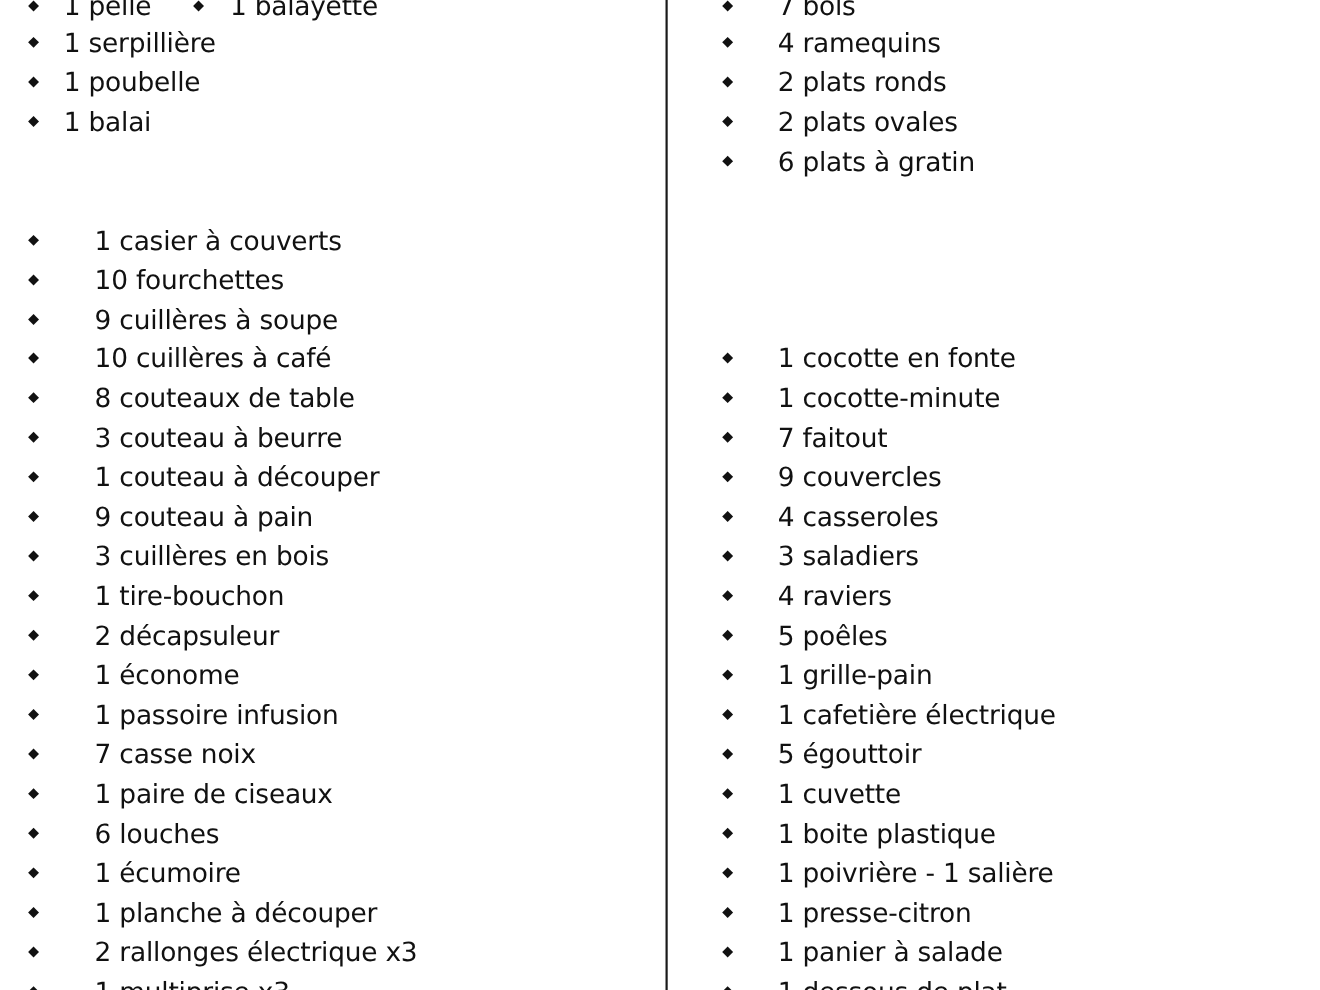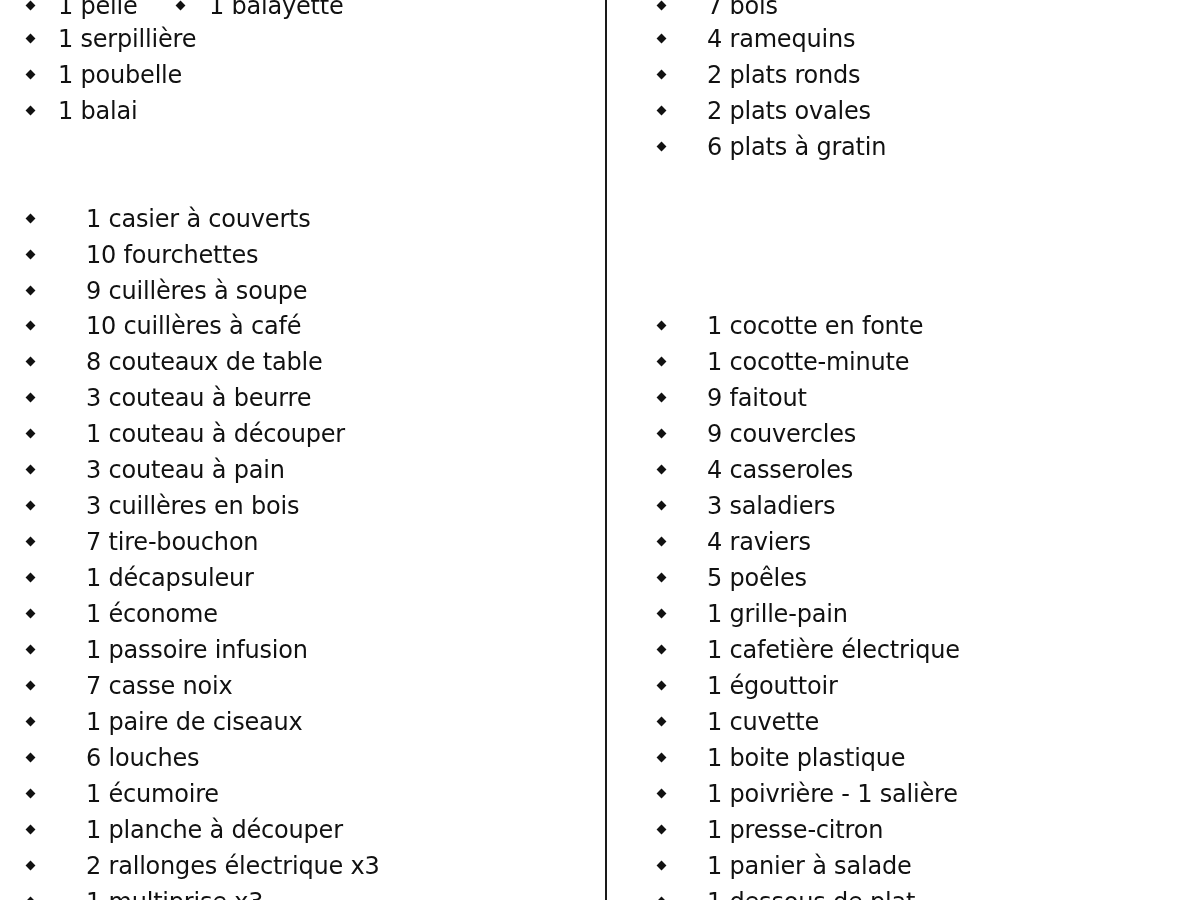--- a/index.html
+++ b/index.html
@@ -108,33 +108,33 @@
     <div class="item lb" style="top:380px;">
       <span class="bullet"></span>
       <span class="label">3 couteau à beurre</span>
     </div>
     <div class="item lb" style="top:416px;">
       <span class="bullet"></span>
       <span class="label">1 couteau à découper</span>
     </div>
     <div class="item lb" style="top:452px;">
       <span class="bullet"></span>
-      <span class="label">3 couteau à pain</span>
+      <span class="label">9 couteau à pain</span>
     </div>
     <div class="item lb" style="top:488px;">
       <span class="bullet"></span>
       <span class="label">3 cuillères en bois</span>
     </div>
     <div class="item lb" style="top:524px;">
       <span class="bullet"></span>
-      <span class="label">7 tire-bouchon</span>
+      <span class="label">1 tire-bouchon</span>
     </div>
     <div class="item lb" style="top:560px;">
       <span class="bullet"></span>
-      <span class="label">1 décapsuleur</span>
+      <span class="label">2 décapsuleur</span>
     </div>
     <div class="item lb" style="top:596px;">
       <span class="bullet"></span>
       <span class="label">1 économe</span>
     </div>
     <div class="item lb" style="top:632px;">
       <span class="bullet"></span>
       <span class="label">1 passoire infusion</span>
     </div>
     <div class="item lb" style="top:668px;">
@@ -192,21 +192,21 @@
     <div class="item r" style="top:308px;">
       <span class="bullet"></span>
       <span class="label">1 cocotte en fonte</span>
     </div>
     <div class="item r" style="top:344px;">
       <span class="bullet"></span>
       <span class="label">1 cocotte-minute</span>
     </div>
     <div class="item r" style="top:380px;">
       <span class="bullet"></span>
-      <span class="label">9 faitout</span>
+      <span class="label">7 faitout</span>
     </div>
     <div class="item r" style="top:416px;">
       <span class="bullet"></span>
       <span class="label">9 couvercles</span>
     </div>
     <div class="item r" style="top:452px;">
       <span class="bullet"></span>
       <span class="label">4 casseroles</span>
     </div>
     <div class="item r" style="top:488px;">
@@ -224,21 +224,21 @@
     <div class="item r" style="top:596px;">
       <span class="bullet"></span>
       <span class="label">1 grille-pain</span>
     </div>
     <div class="item r" style="top:632px;">
       <span class="bullet"></span>
       <span class="label">1 cafetière électrique</span>
     </div>
     <div class="item r" style="top:668px;">
       <span class="bullet"></span>
-      <span class="label">1 égouttoir</span>
+      <span class="label">5 égouttoir</span>
     </div>
     <div class="item r" style="top:704px;">
       <span class="bullet"></span>
       <span class="label">1 cuvette</span>
     </div>
     <div class="item r" style="top:740px;">
       <span class="bullet"></span>
       <span class="label">1 boite plastique</span>
     </div>
     <div class="item r" style="top:776px;">

